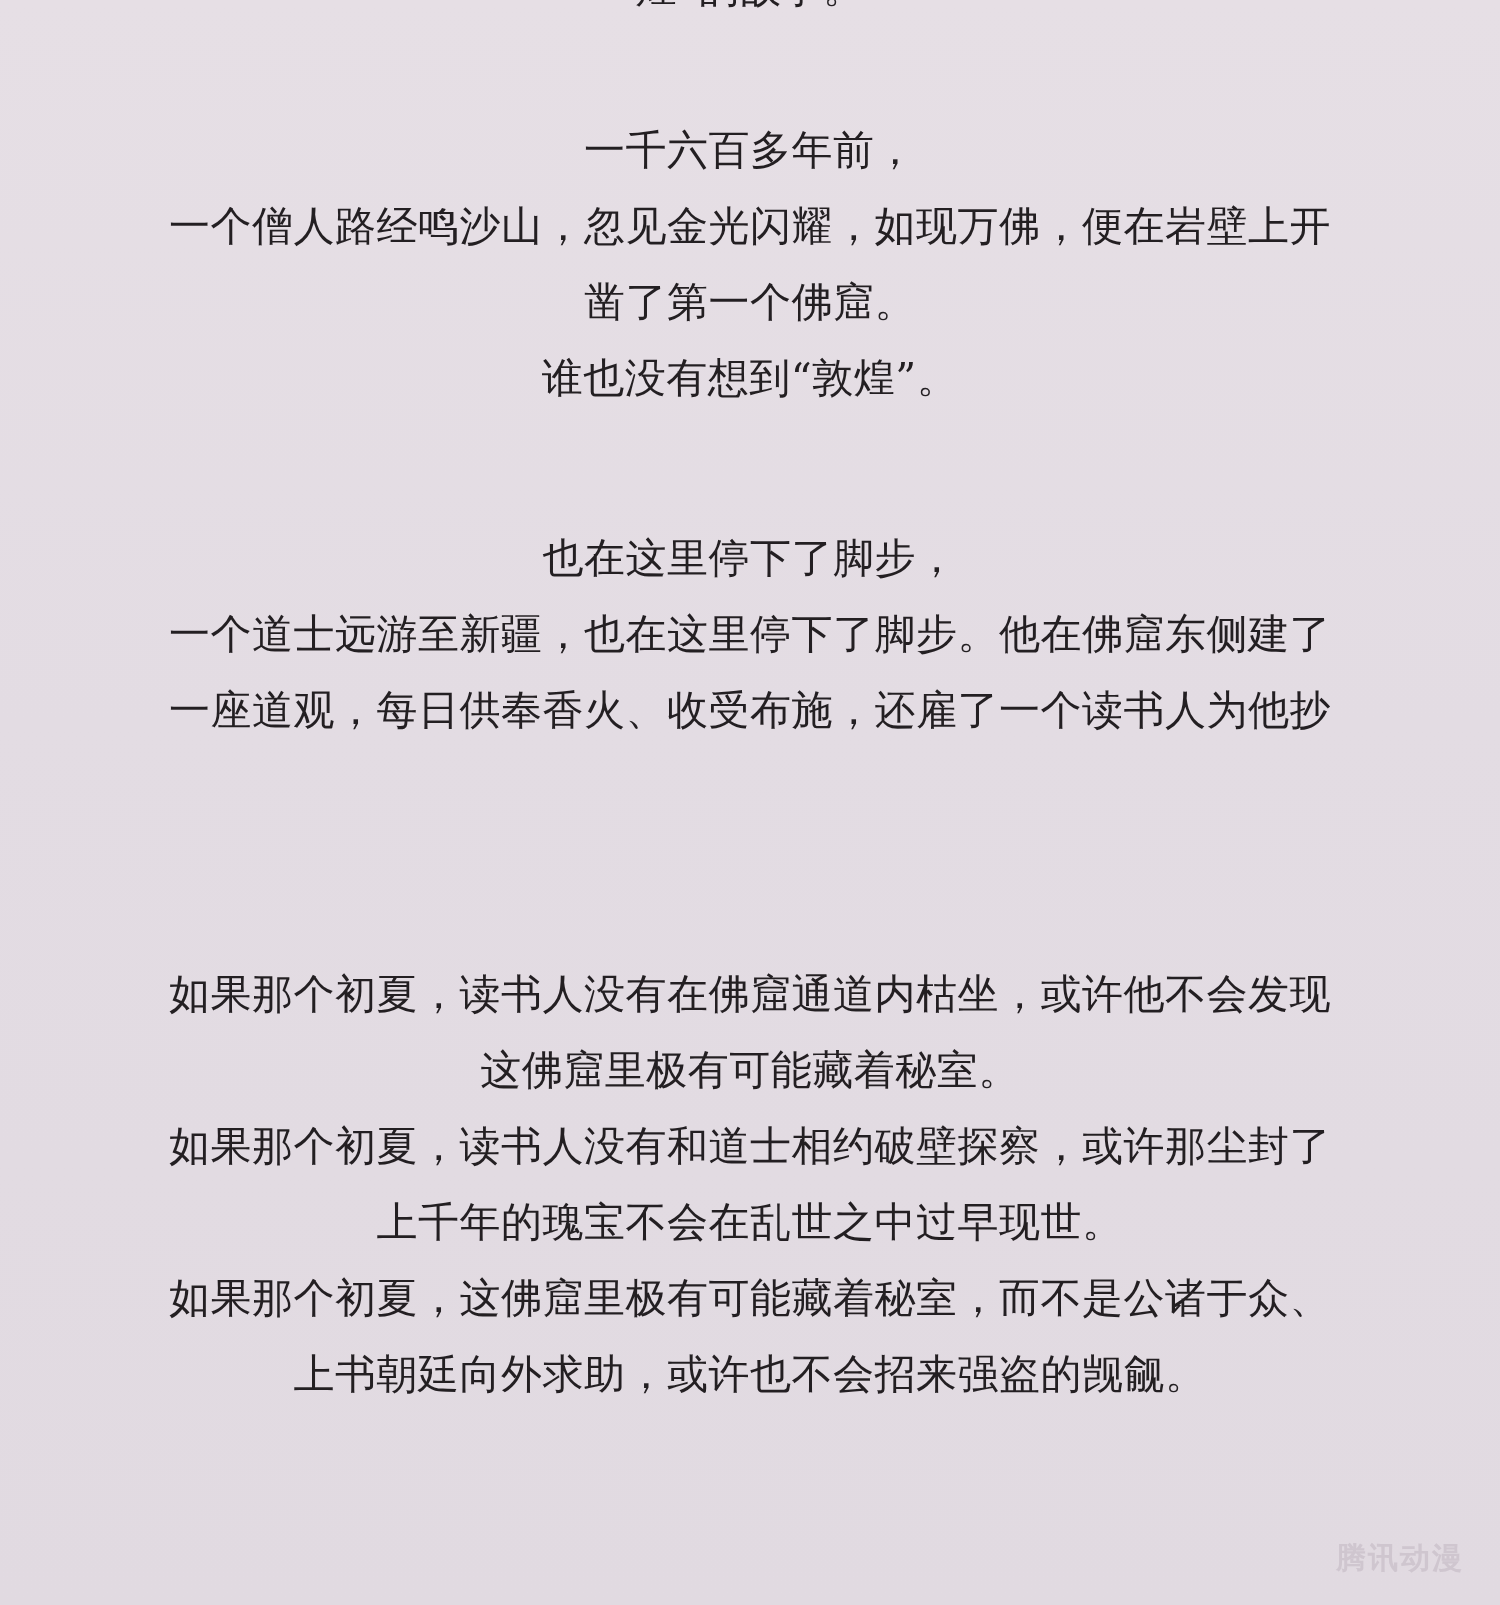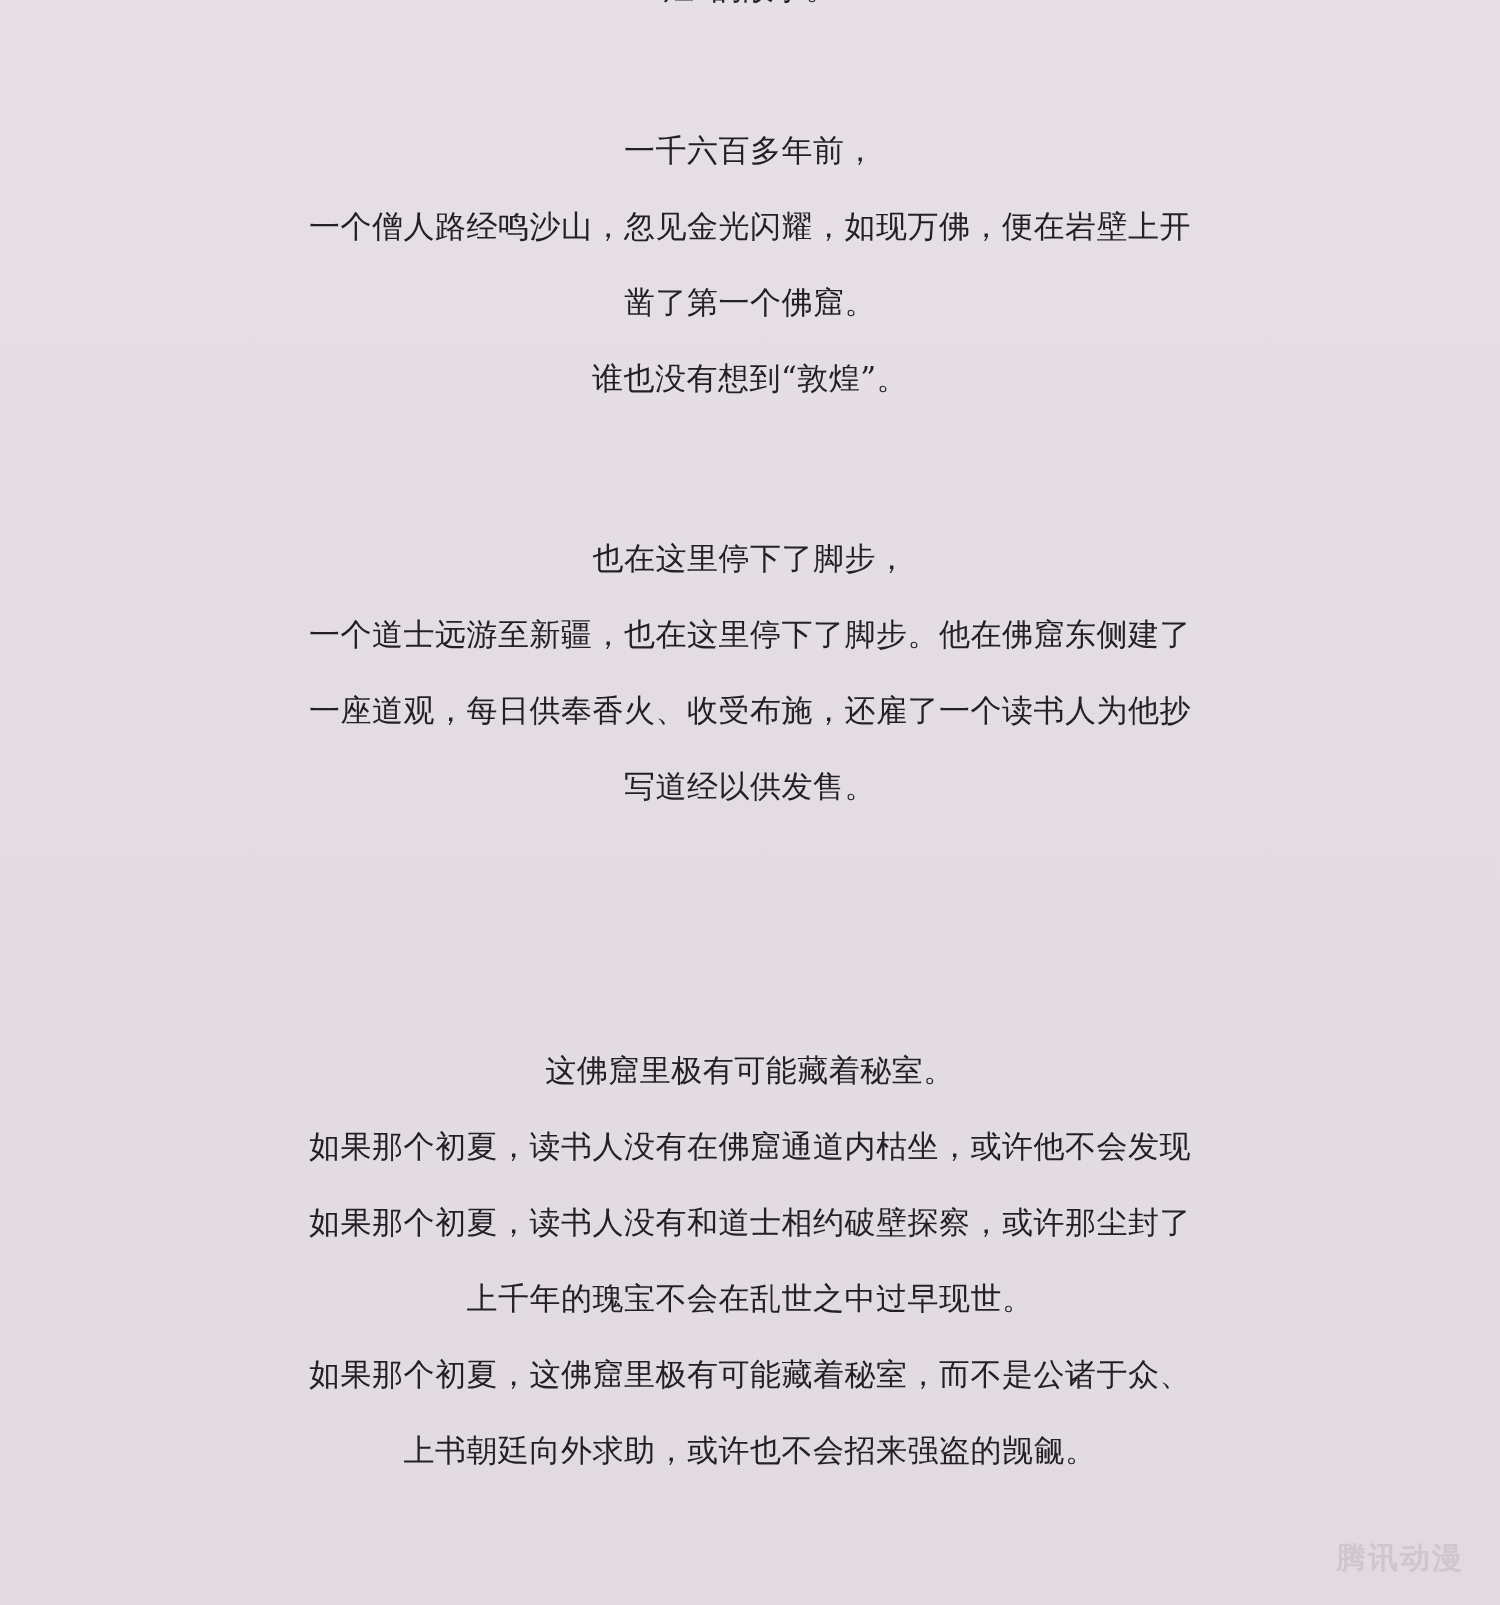--- a/index.html
+++ b/index.html
@@ -29,21 +29,21 @@
     top: 0;
     padding: 0 86px;
     box-sizing: border-box;
   }
 
   .block {
     margin: 0;
   }
 
   .line {
-    font-size: 31px;
+    font-size: 41px;
     line-height: 76px;
     color: #231f22;
     letter-spacing: 0.5px;
     white-space: nowrap;
     font-weight: 400;
   }
 
   .center { text-align: center; }
   .justify { text-align: center; }
   .gap-md { height: 86px; }
@@ -103,33 +103,32 @@
 
   <div class="gap-lg"></div>
 
   <div class="block">
     <div class="line center">也在这里停下了脚步，</div>
   </div>
 
   <div class="block">
     <div class="line justify">一个道士远游至新疆，也在这里停下了脚步。他在佛窟东侧建了</div>
     <div class="line justify">一座道观，每日供奉香火、收受布施，还雇了一个读书人为他抄</div>
-    <div class="line center">写道经以供发售。</div>
   </div>
 
   <div class="gap-lg"></div>
 
   <div class="block">
   </div>
 
   <div class="gap-lg"></div>
 
   <div class="block">
+    <div class="line justify">如果那个初夏，读书人没有在佛窟通道内枯坐，或许他不会发现</div>
     <div class="line center">这佛窟里极有可能藏着秘室。</div>
-    <div class="line justify">如果那个初夏，读书人没有在佛窟通道内枯坐，或许他不会发现</div>
     <div class="line justify">如果那个初夏，读书人没有和道士相约破壁探察，或许那尘封了</div>
     <div class="line center">上千年的瑰宝不会在乱世之中过早现世。</div>
     <div class="line justify">如果那个初夏，这佛窟里极有可能藏着秘室，而不是公诸于众、</div>
     <div class="line center">上书朝廷向外求助，或许也不会招来强盗的觊觎。</div>
   </div>
 
 </div>
 
 <div class="watermark">腾讯动漫</div>
 

